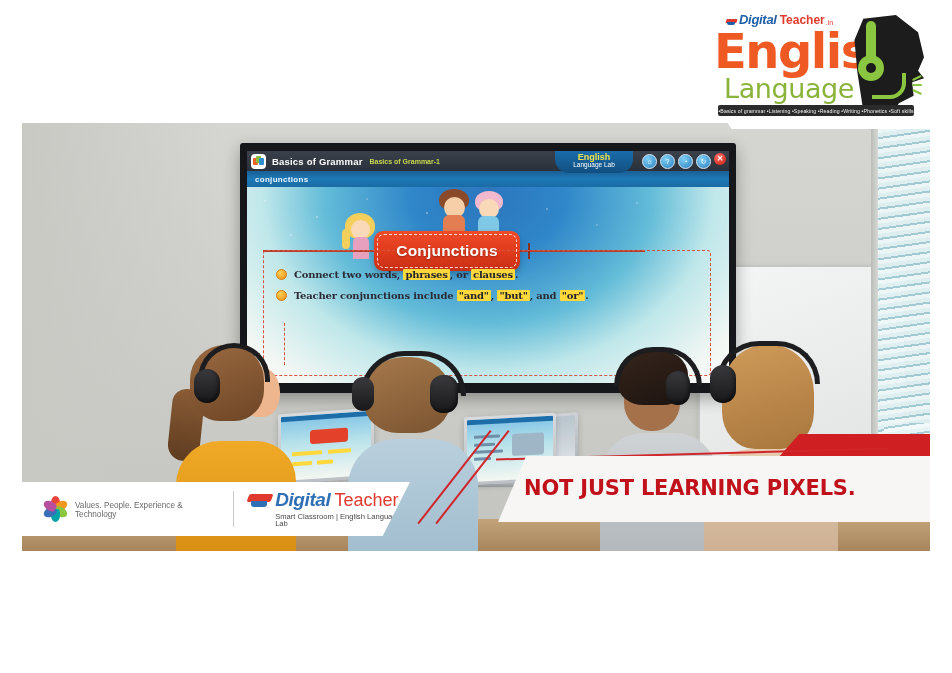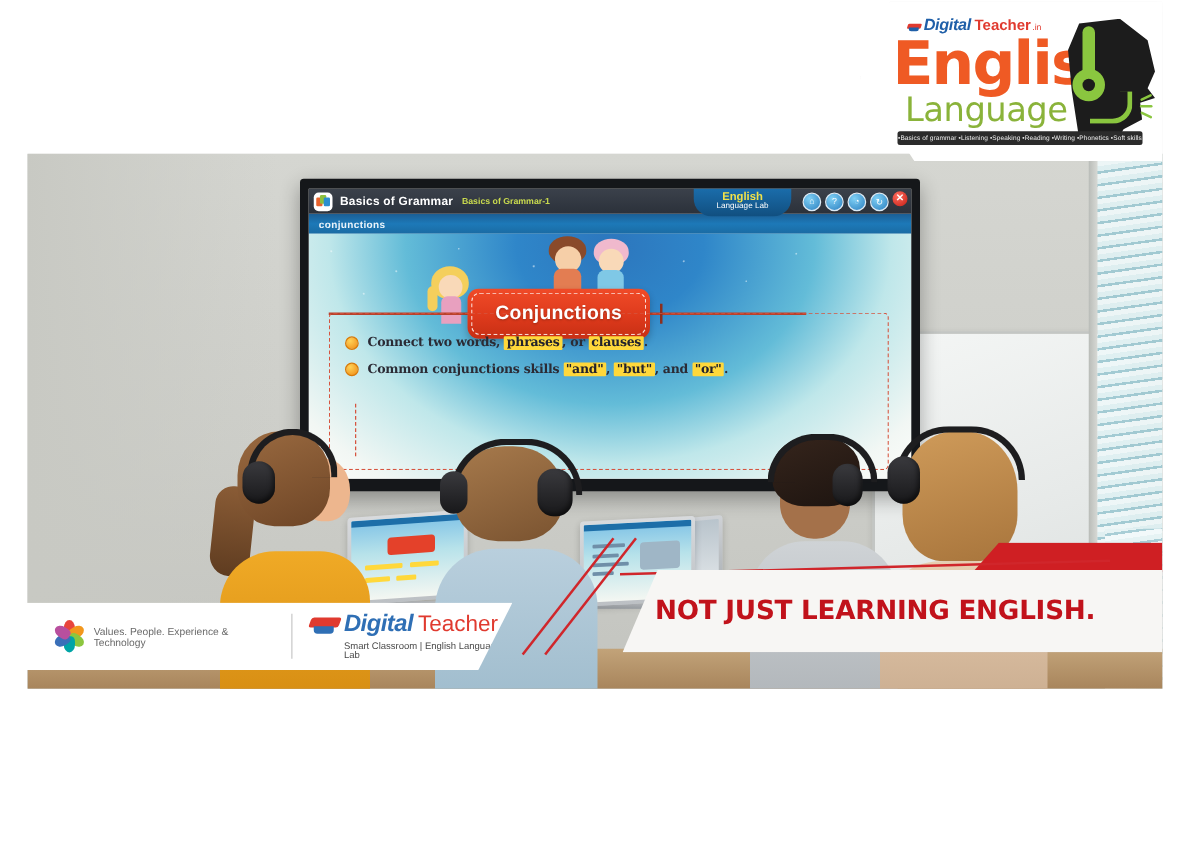--- a/index.html
+++ b/index.html
@@ -622,21 +622,21 @@
           <div class="bullet-row">
             <div class="bullet-dot"></div>
             <div class="bullet-text">
               <span>Connect two words, </span><span class="hl">phrases</span><span>, or </span><span class="hl">clauses</span><span>.</span>
             </div>
           </div>
 
           <div class="bullet-row">
             <div class="bullet-dot"></div>
             <div class="bullet-text">
-              <span>Common conjunctions skills </span><span class="hl">"and"</span><span>, </span><span class="hl">"but"</span><span>, and </span><span class="hl">"or"</span><span>.</span>
+              <span>Teacher conjunctions include </span><span class="hl">"and"</span><span>, </span><span class="hl">"but"</span><span>, and </span><span class="hl">"or"</span><span>.</span>
             </div>
           </div>
         </div>
       </div>
 
     </div>
   </div>
 
   <div class="desk"></div>
 
@@ -776,15 +776,15 @@
 <div id="tagline">
   <div class="tag-red-accent">
     <div class="bar"></div>
     <div class="line"></div>
   </div>
   <div class="tag-diag">
     <i></i>
       <i></i>
   </div>
   <div class="tag-sheet">
-    <div class="tag-l1">NOT JUST LEARNING ENGLISH.</div>
+    <div class="tag-l1">NOT JUST LEARNING PIXELS.</div>
   </div>
 </div>
 
 </body></html>

